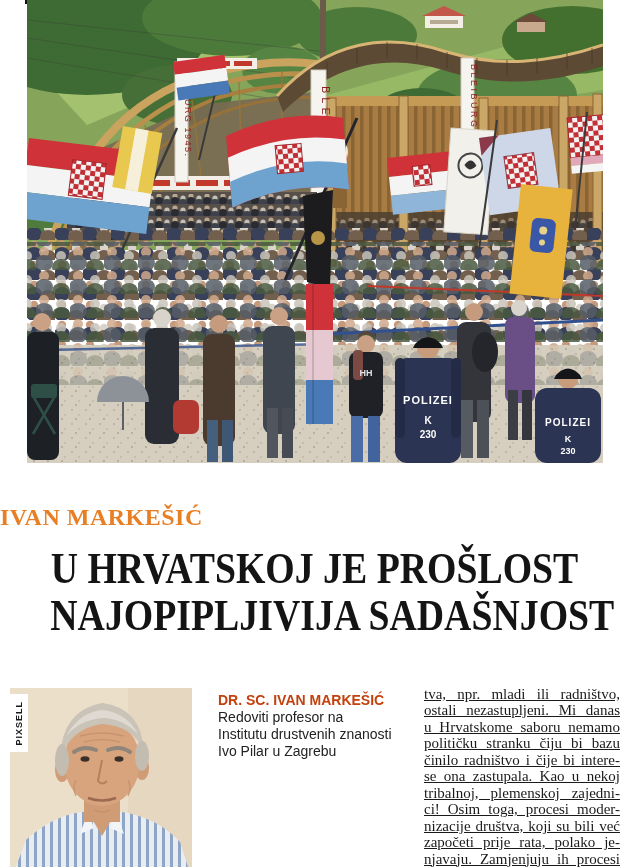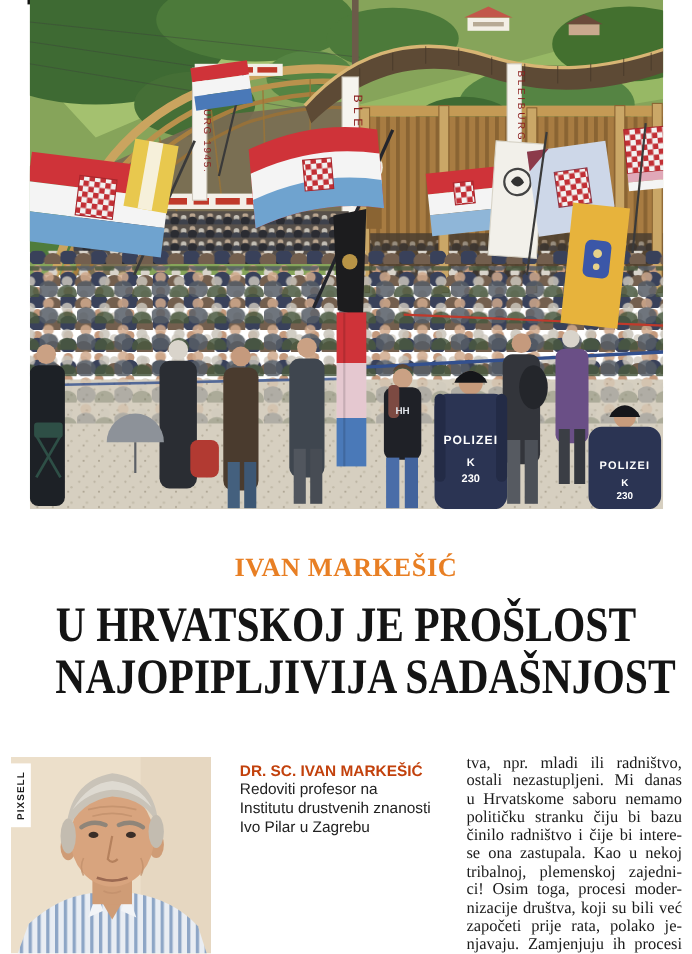--- a/index.html
+++ b/index.html
@@ -5,21 +5,21 @@
   html,body{margin:0;padding:0;background:#ffffff;}
   .page{
     position:relative;width:629px;height:867px;margin:0 auto;
     background:#ffffff;overflow:hidden;
     font-family:"Liberation Sans",sans-serif;color:#1c1c1c;
   }
   .crop-mark{position:absolute;left:25px;top:0;width:13px;height:4px;background:#111;}
   .photo-wrap{position:absolute;left:27px;top:0;width:576px;height:463px;overflow:hidden;}
   .photo-wrap svg{display:block;}
   .kicker{
-    position:absolute;left:0;top:504px;width:100%;text-align:center;
+    position:absolute;left:0;top:504px;width:100%;
     font-family:"Liberation Serif",serif;font-weight:bold;
     font-size:24px;letter-spacing:0.5px;color:#e87f24;
   }
   .headline{
     position:absolute;left:0;top:545px;width:100%;text-align:center;
     font-family:"Liberation Serif",serif;font-weight:bold;color:#141414;
     font-size:45px;line-height:47px;
   }
   .headline .line{display:block;white-space:nowrap;transform:scaleX(0.84);transform-origin:50% 50%;}
   .portrait{position:absolute;left:10px;top:688px;width:182px;height:179px;overflow:hidden;}
@@ -30,21 +30,21 @@
   .pixsell span{
     writing-mode:vertical-rl;transform:rotate(180deg);
     font-size:9px;font-weight:bold;letter-spacing:1px;color:#1a1a1a;
   }
   .author-box{position:absolute;left:218px;top:691px;width:195px;}
   .author-name{font-size:14px;font-weight:bold;color:#c2410c;line-height:18px;}
   .author-title{font-size:14px;color:#222;line-height:17px;white-space:pre-line;}
   .article-col{
     position:absolute;left:424px;top:686px;width:196px;height:181px;overflow:hidden;
     font-family:"Liberation Serif",serif;font-size:15px;line-height:16.45px;color:#1a1a1a;
-    text-align:justify;text-align-last:justify;white-space:pre-line;
+    text-align:justify;text-align-last:justify;white-space:pre-line;text-decoration:underline;
   }
   .svg-text-sans{font-family:"Liberation Sans",sans-serif;}
 </style>
 </head>
 <body>
 
 <div class="page">
 
   <div class="crop-mark"></div>
 

